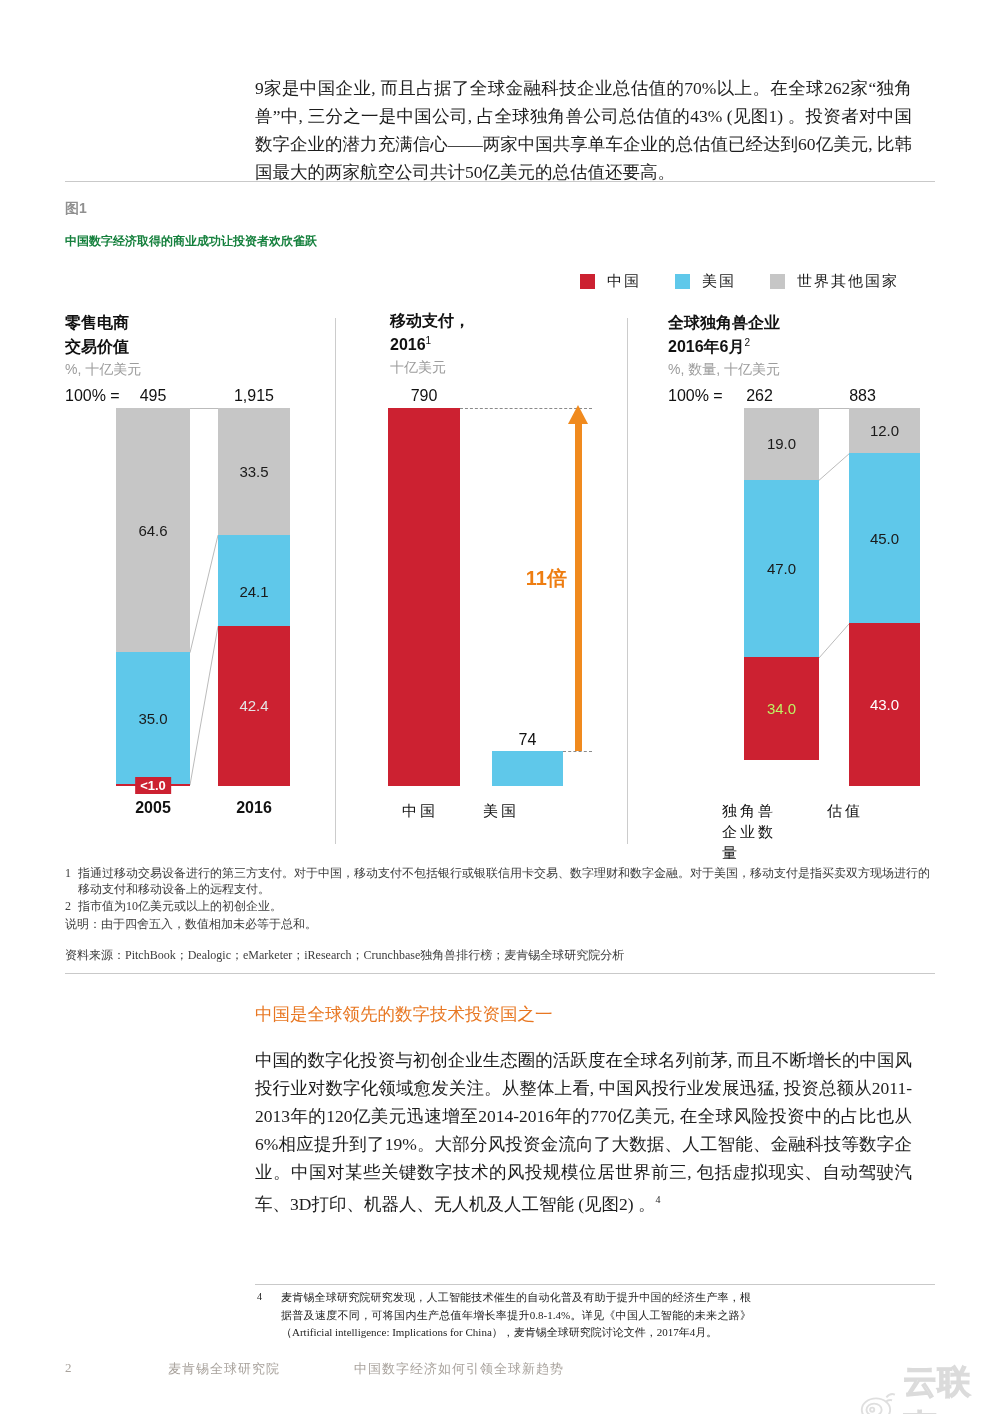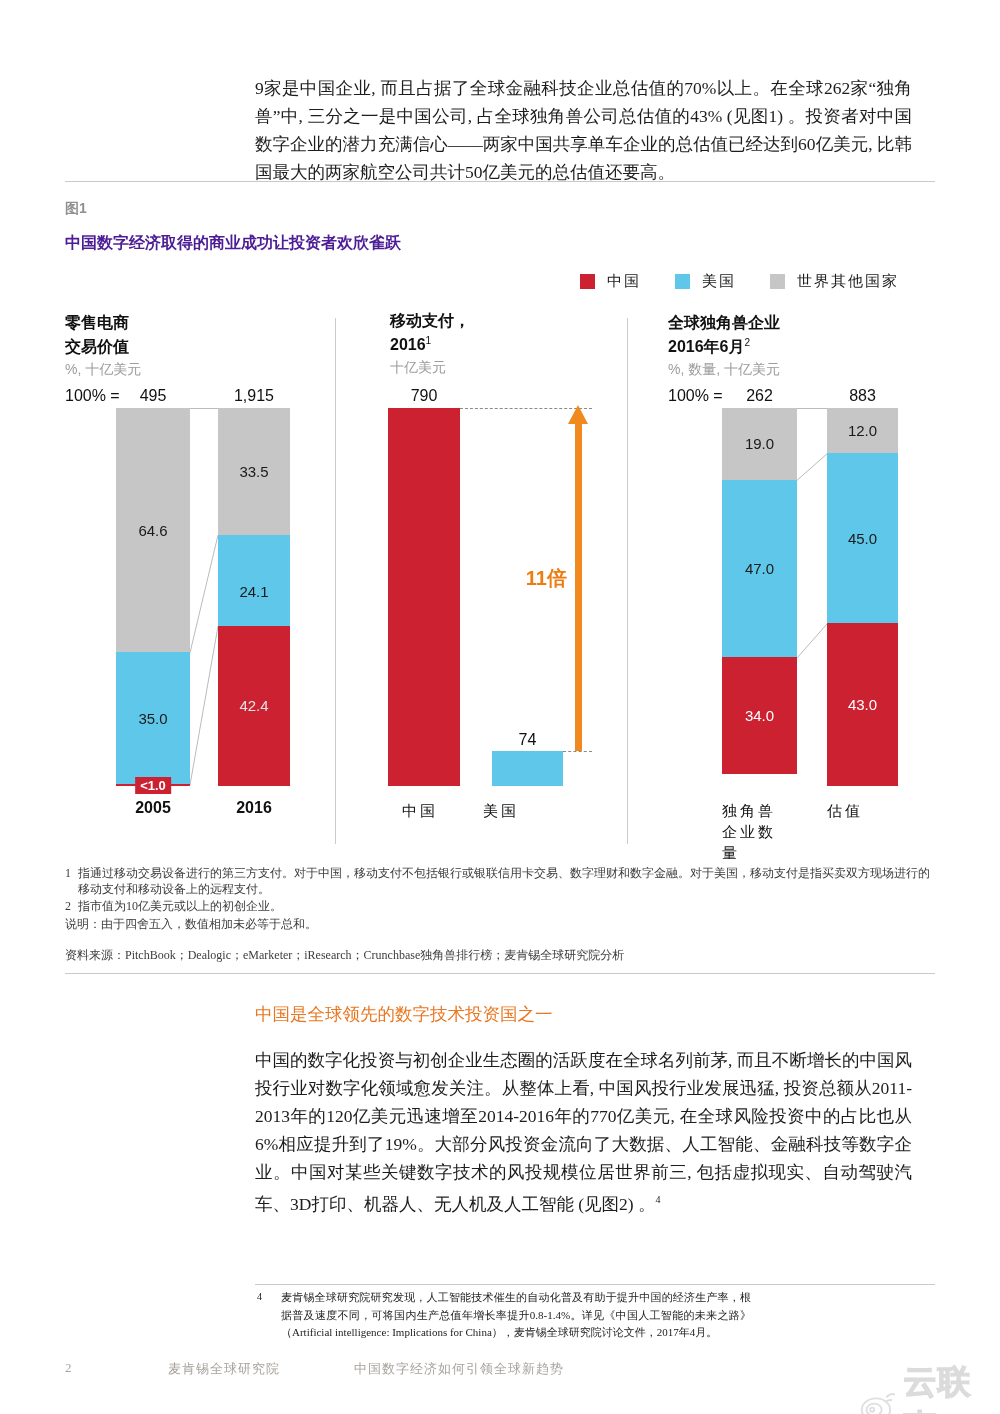--- a/index.html
+++ b/index.html
@@ -3,21 +3,21 @@
 <meta charset="utf-8">
 <style>
   html,body{margin:0;padding:0;background:#fff;}
   .page{position:relative;width:1000px;height:1414px;background:#ffffff;overflow:hidden;
         font-family:"Liberation Serif",serif;color:#1d1d1d;}
   .abs{position:absolute;}
   
   .intro{left:255px;top:56px;width:657px;font-size:17.5px;line-height:28px;text-align:justify;color:#1d1d1d;}
   .rule{height:1px;background:#c9c9c9;}
   .fig-label{left:65px;top:200px;font-family:"Liberation Sans",sans-serif;font-size:14px;font-weight:bold;color:#909090;}
-  .fig-title{left:65px;top:233px;font-family:"Liberation Sans",sans-serif;font-size:16px;font-weight:bold;color:#4c1d95;}
+  .fig-title{left:65px;top:233px;font-family:"Liberation Sans",sans-serif;font-size:12px;font-weight:bold;color:#15803d;}
   
   .legend{left:580px;top:272px;display:flex;gap:34px;align-items:center;}
   .legend-item{display:flex;align-items:center;gap:12px;}
   .chip{width:15px;height:15px;}
   .legend-label{font-size:15px;letter-spacing:2px;color:#1a1a1a;}
   
   .vdiv{width:1px;background:#cccccc;top:318px;height:526px;}
   
   .panel-head{font-family:"Liberation Sans",sans-serif;}
   .ph-line{font-size:16px;font-weight:bold;color:#111;line-height:20px;}
@@ -133,25 +133,25 @@
       <svg width="28" height="380" class="conn" style="left: 125px;">
         <line x1="0" y1="0.5" x2="28" y2="0.5" stroke="#bbbbbb" stroke-width="1"></line>
         <line x1="0" y1="244.68799999999996" x2="28" y2="127.13000000000001" stroke="#bbbbbb" stroke-width="1"></line>
         <line x1="0" y1="376.988" x2="28" y2="218.22800000000004" stroke="#bbbbbb" stroke-width="1"></line>
       </svg>
     </div>
   <div class="bars-area" id="bars-1" style="left:388px;width:204px;">
       <div class="sbar" style="left: 0px; width: 72px; top: 0px; height: 378px; background: rgb(204, 33, 49);"></div>
       <div class="sbar" style="left: 104px; width: 71px; top: 342.592px; height: 35.4076px; background: rgb(95, 200, 234);"></div>
     </div>
-  <div class="bars-area" id="bars-2" style="left:722px;width:176px;padding-left:13px;">
+  <div class="bars-area" id="bars-2" style="left:744px;width:176px;padding-left:13px;">
       <div class="bar" style="left: 0px; width: 75px; height: 378px;">
         <div class="seg" style="top: 0px; height: 71.82px; background: rgb(198, 198, 198); color: rgb(26, 26, 26);">19.0</div>
         <div class="seg" style="top: 71.82px; height: 177.66px; background: rgb(95, 200, 234); color: rgb(26, 26, 26);">47.0</div>
-        <div class="seg" style="top: 249.48px; height: 117px; background: rgb(204, 33, 49); color: #ffffff;">34.0</div>
+        <div class="seg" style="top: 249.48px; height: 103px; background: rgb(204, 33, 49); color: #bef264;">34.0</div>
       </div>
       <div class="bar" style="left: 105px; width: 71px; height: 378px;">
         <div class="seg" style="top: 0px; height: 45.36px; background: rgb(198, 198, 198); color: rgb(26, 26, 26);">12.0</div>
         <div class="seg" style="top: 45.36px; height: 170.1px; background: rgb(95, 200, 234); color: rgb(26, 26, 26);">45.0</div>
         <div class="seg" style="top: 215.46px; height: 162.54px; background: rgb(204, 33, 49); color: rgb(255, 255, 255);">43.0</div>
       </div>
       <svg width="30" height="380" class="conn" style="left: 75px;">
         <line x1="0" y1="0.5" x2="30" y2="0.5" stroke="#bbbbbb" stroke-width="1"></line>
         <line x1="0" y1="72.32000000000001" x2="30" y2="45.86" stroke="#bbbbbb" stroke-width="1"></line>
         <line x1="0" y1="249.98000000000002" x2="30" y2="215.95999999999998" stroke="#bbbbbb" stroke-width="1"></line>

